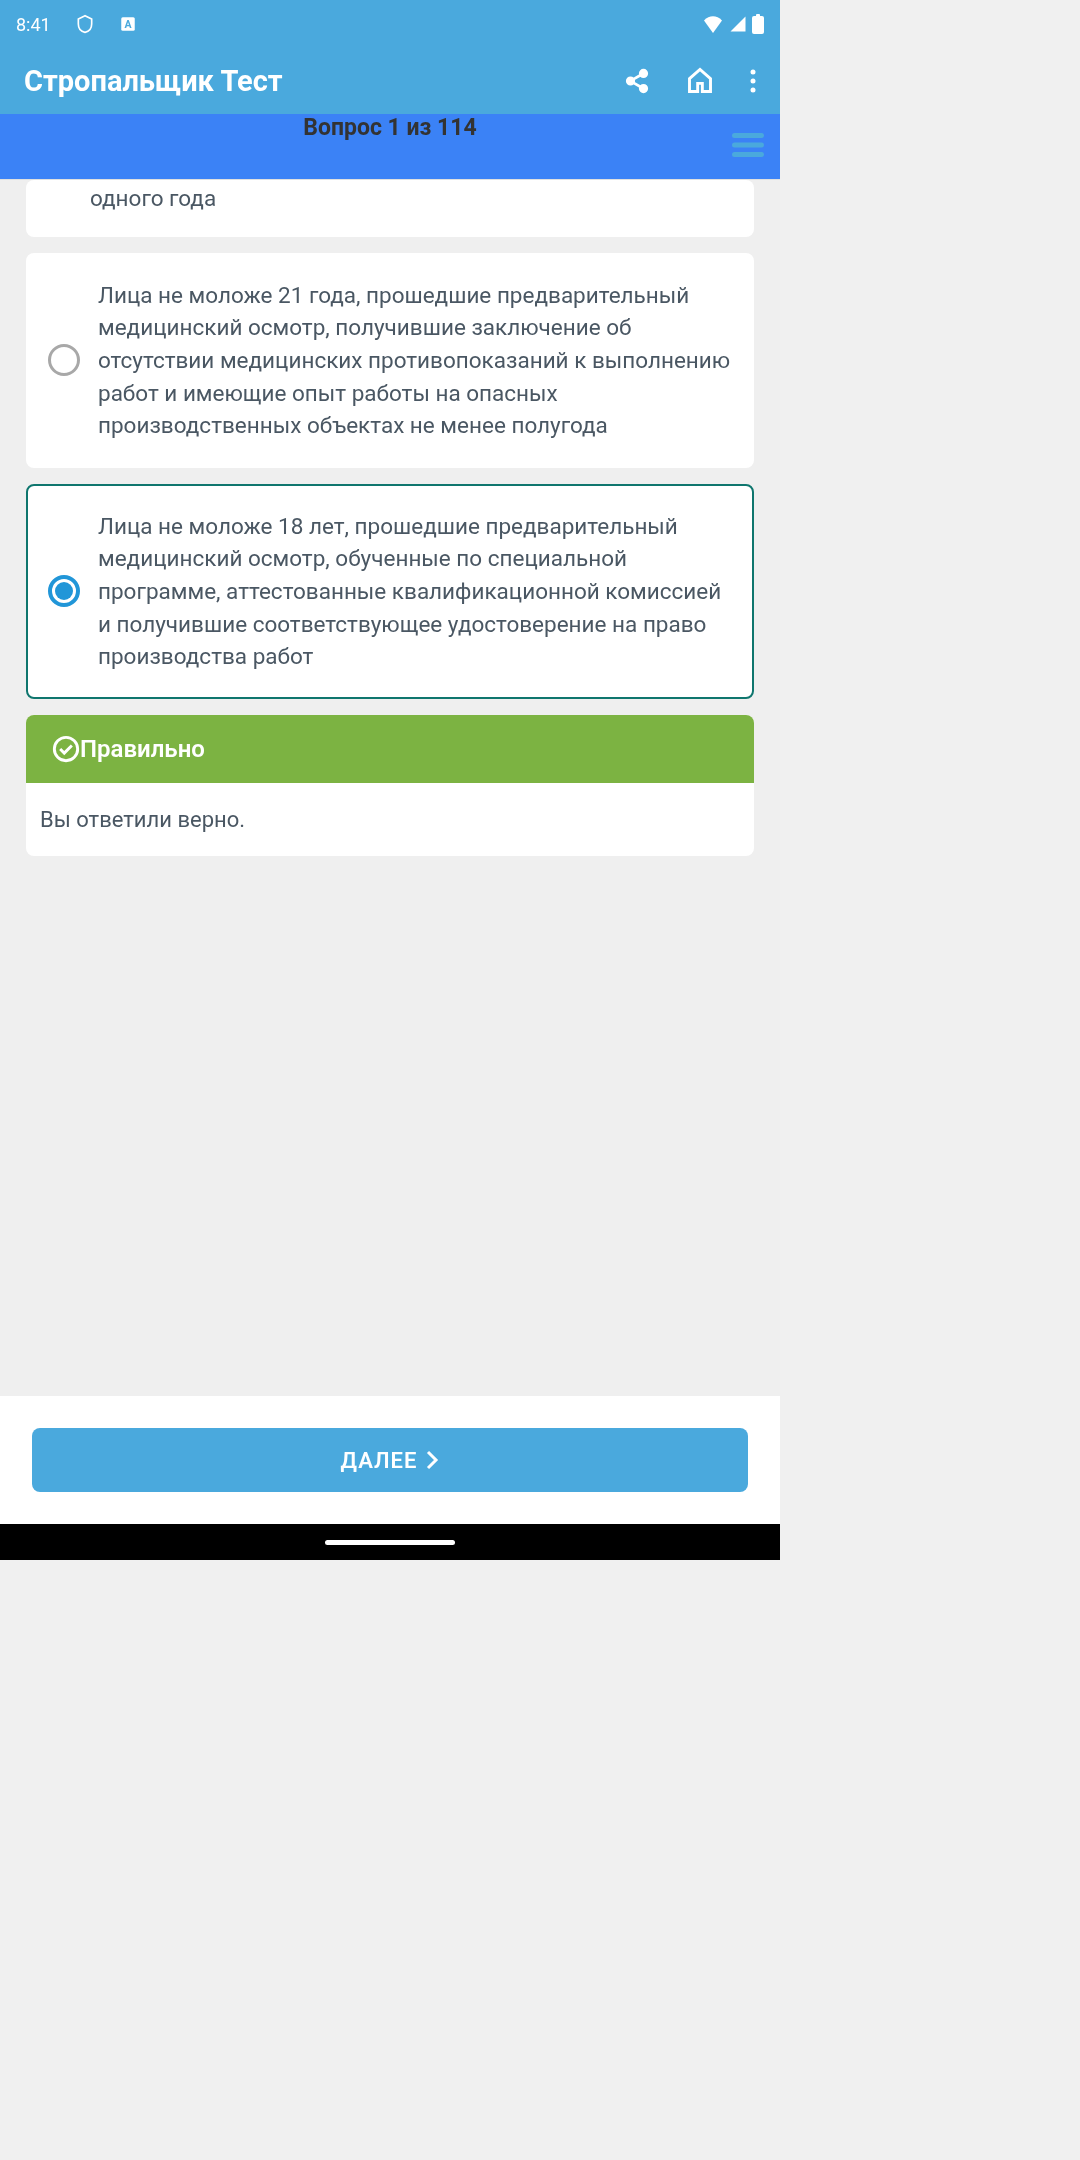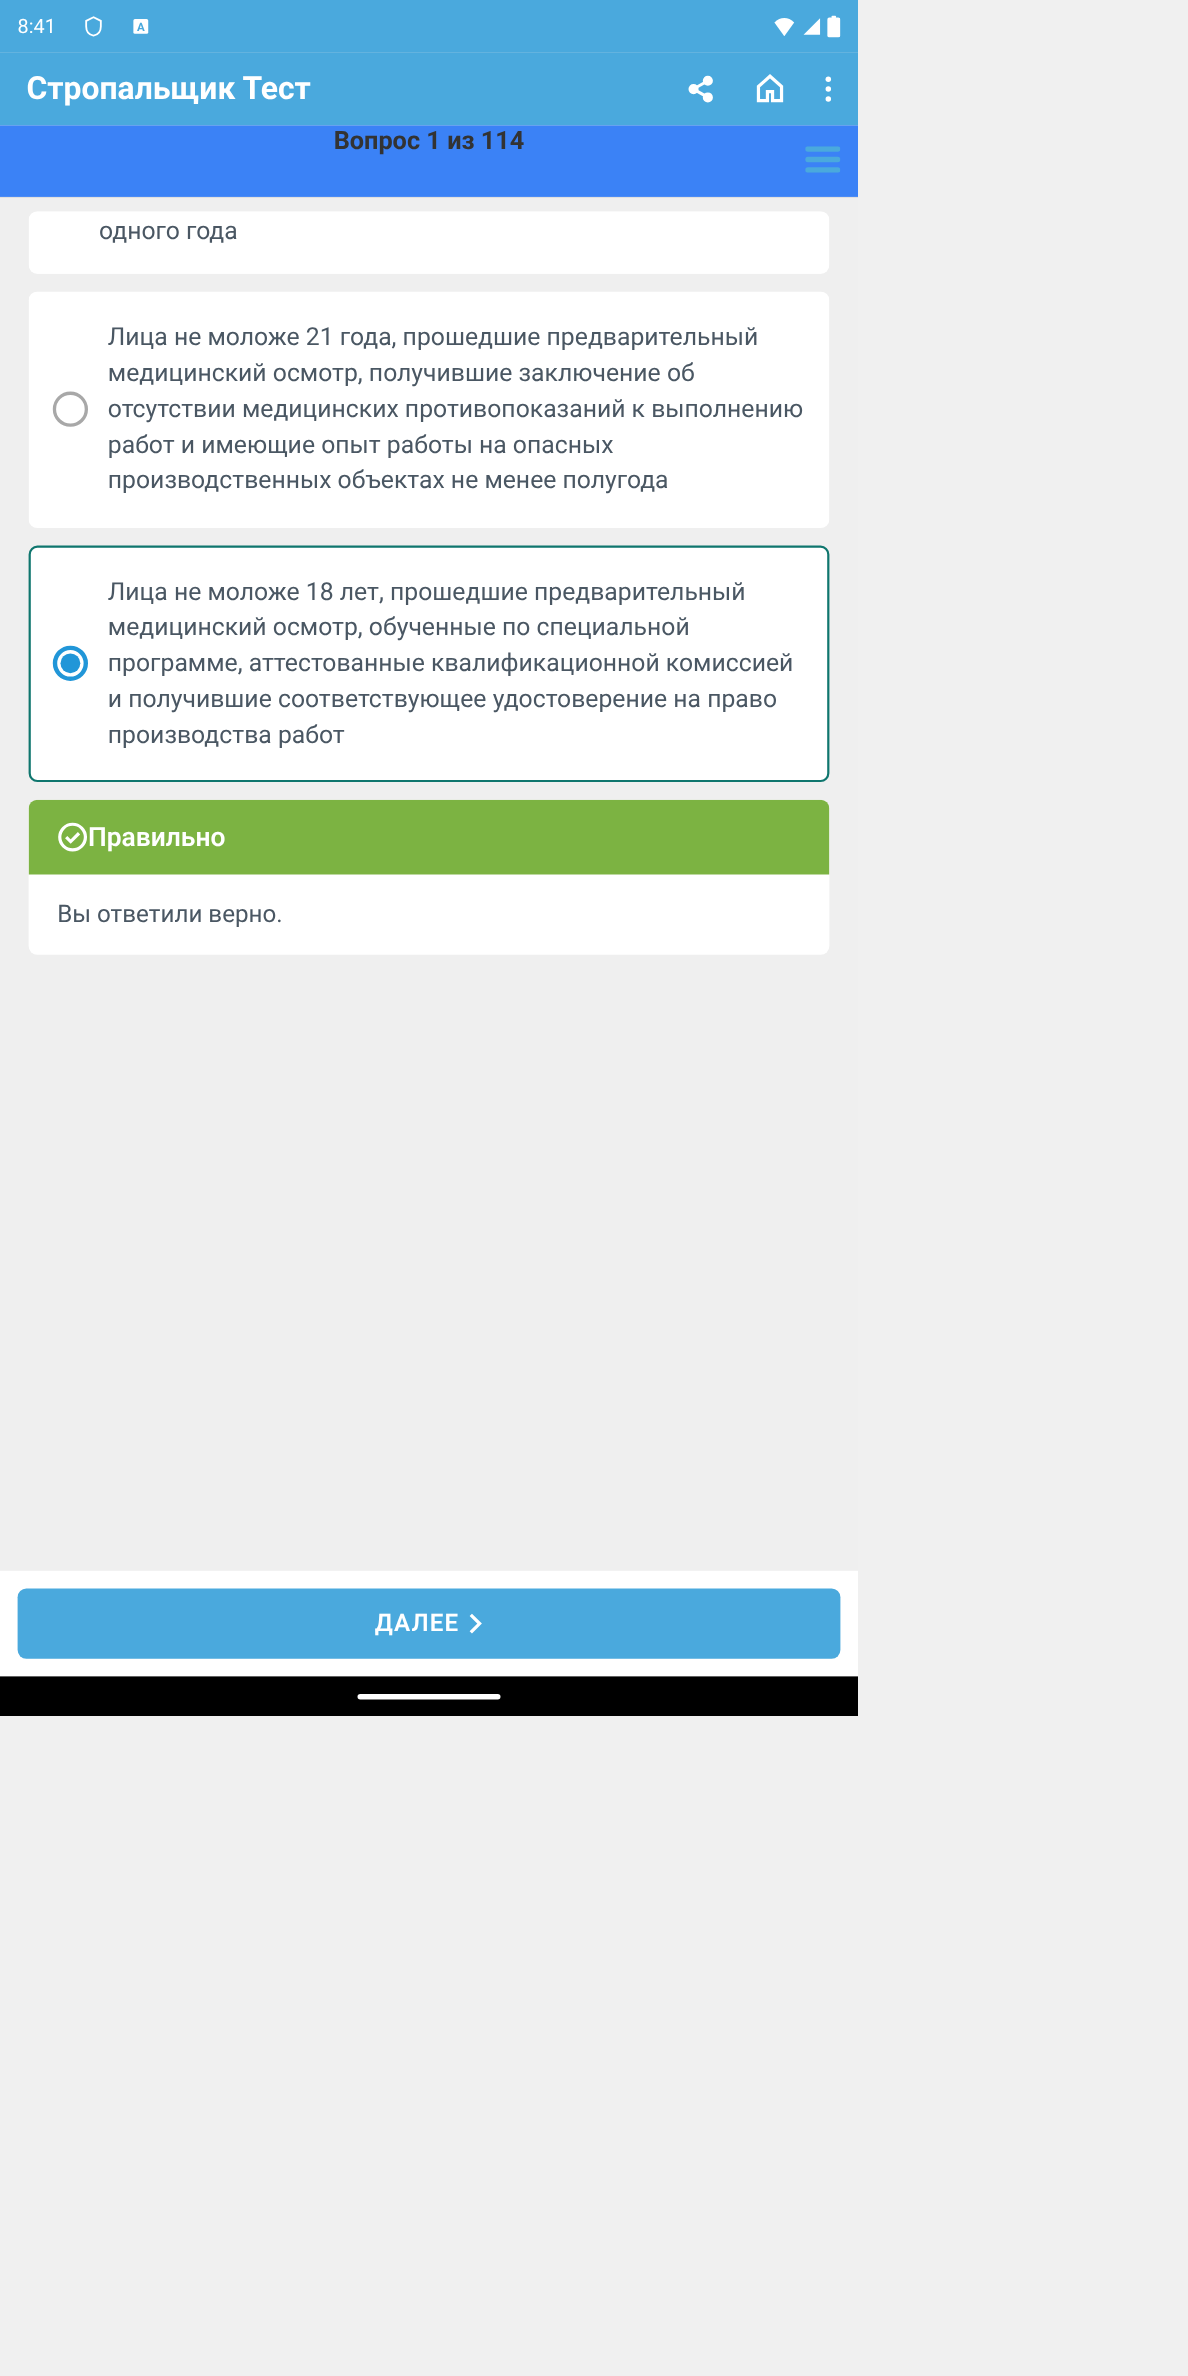--- a/index.html
+++ b/index.html
@@ -86,21 +86,21 @@
       padding: 24px 20px;
       margin-bottom: 16px;
       display: flex;
       align-items: center;
       gap: 18px;
       border: 2px solid transparent;
     }
     .answer-card.partial {
       padding-top: 0;
       padding-bottom: 20px;
-      margin-top: 12px;
+      margin-top: 0;
       padding-left: 12px;
     }
     .answer-card.selected {
       border: 2px solid #0f766e;
     }
     .radio {
       width: 32px;
       height: 32px;
       border: 3px solid #a8a8a8;
       border-radius: 50%;
@@ -135,27 +135,27 @@
       color: white;
       padding: 20px 26px;
       display: flex;
       align-items: center;
     }
     .result-title {
       font-size: 24px;
       font-weight: 600;
     }
     .result-body {
-      padding: 24px 26px;
+      padding: 24px 14px;
       font-size: 22px;
       color: #4a5763;
     }
     .footer {
       background: white;
-      padding: 16px;
+      padding: 32px;
     }
     .next-button {
       background: #4AA9DD;
       color: white;
       border-radius: 8px;
       height: 64px;
       display: flex;
       align-items: center;
       justify-content: center;
       gap: 8px;

